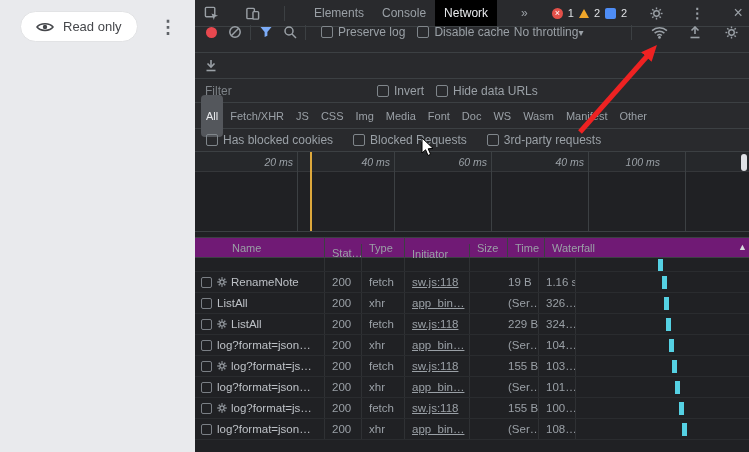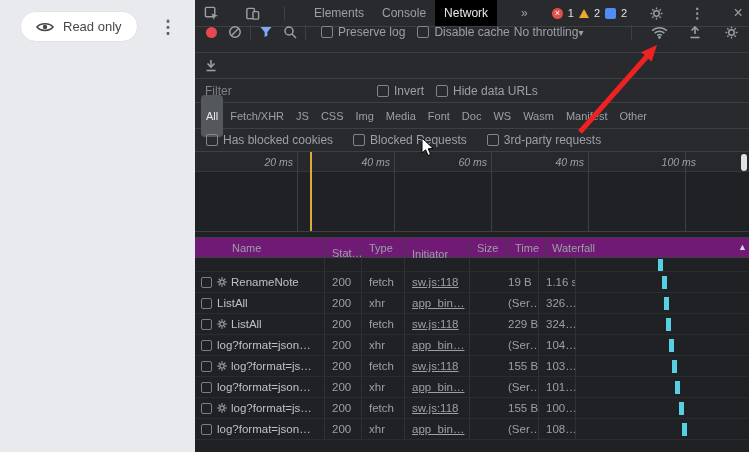--- a/index.html
+++ b/index.html
@@ -288,21 +288,21 @@
       <div class="ov-thumb"></div>
     <div class="grid-line" style="left: 102px;"></div>
         <div class="grid-label" style="left: 42px;">20 ms</div>
         <div class="grid-line" style="left: 199px;"></div>
         <div class="grid-label" style="left: 139px;">40 ms</div>
         <div class="grid-line" style="left: 296px;"></div>
         <div class="grid-label" style="left: 236px;">60 ms</div>
         <div class="grid-line" style="left: 393px;"></div>
         <div class="grid-label" style="left: 333px;">40 ms</div>
         <div class="grid-line" style="left: 490px;"></div>
-        <div class="grid-label" style="left: 445px;">100 ms</div>
+        <div class="grid-label" style="left: 409px;">100 ms</div>
       </div>
 
     <div class="thead">
       <div class="hc hname">Name</div>
       <div class="hc hst">Stat…</div>
       <div class="hc hty">Type</div>
       <div class="hc hin">Initiator</div>
       <div class="hc hsz">Size</div>
       <div class="hc htm">Time</div>
       <div class="hc hwf">Waterfall</div>

